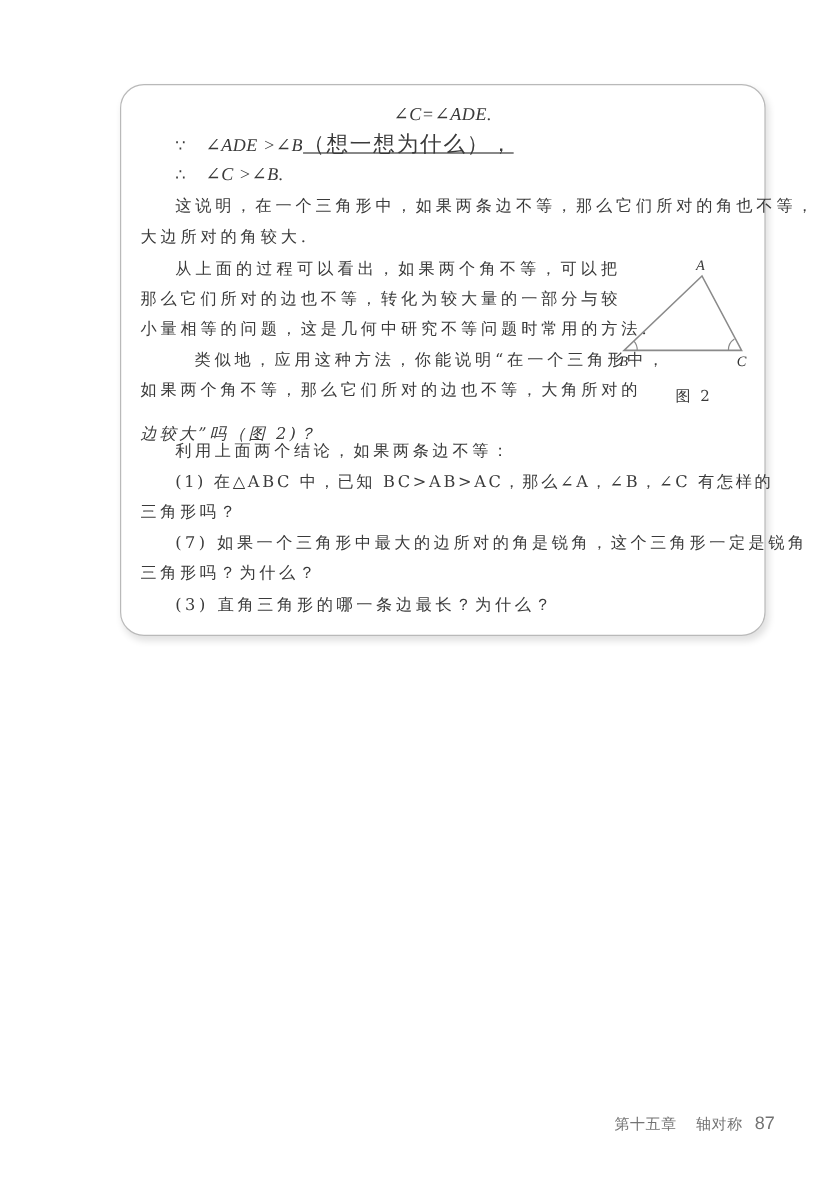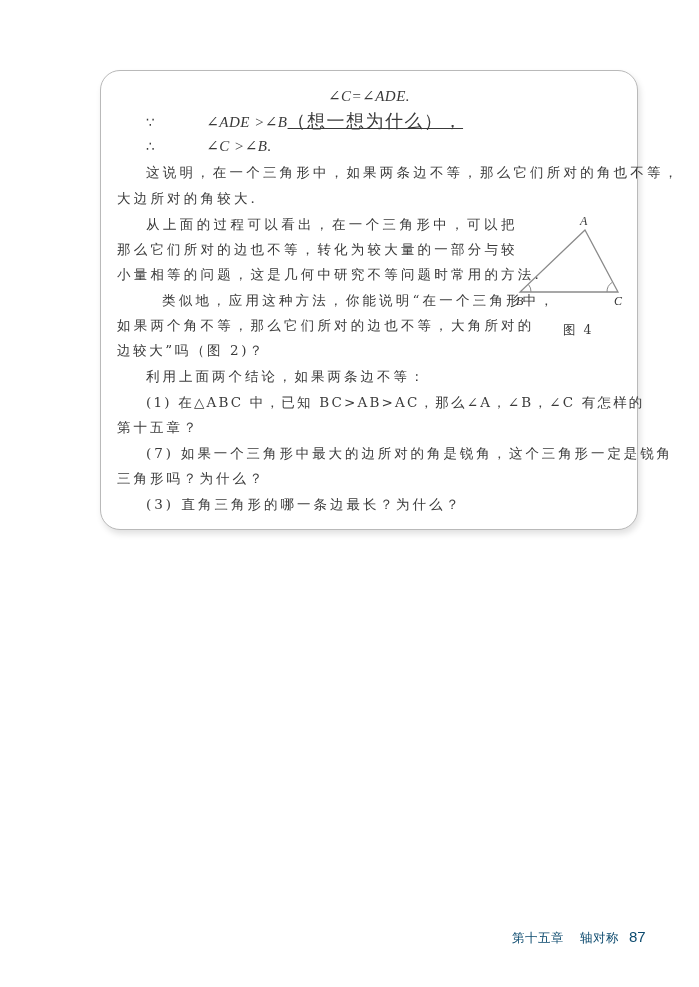--- a/index.html
+++ b/index.html
@@ -5,25 +5,25 @@
   html, body { margin: 0; padding: 0; background: #ffffff; }
   body { width: 699px; height: 987px; position: relative; overflow: hidden;
          font-family: "DejaVu Serif", "Liberation Serif", serif; color: #3a3a3a; }
   .box {
     position: absolute; left: 100px; top: 70px; width: 538px; height: 460px;
     border: 1.5px solid #b9b9b9; border-radius: 20px; background: #fff;
     box-shadow: 2px 4px 6px rgba(0,0,0,0.12);
     box-sizing: border-box;
   }
   .line { position: absolute; font-size: 13.5px; white-space: nowrap; line-height: 20px; letter-spacing: 2.6px; }
-  .math { font-family: "Liberation Serif", "DejaVu Serif", serif; font-style: italic; letter-spacing: 0.5px; font-size: 15px; margin-left: 35px; }
+  .math { font-family: "Liberation Serif", "DejaVu Serif", serif; font-style: italic; letter-spacing: 0.5px; font-size: 15px; }
   .math-up { font-family: "Liberation Serif", "DejaVu Serif", serif; letter-spacing: 0.5px; font-size: 15px; }
   svg text { font-family: "Liberation Serif", serif; font-style: italic; font-size: 12px; fill: #333; }
   .fig-caption { position: absolute; font-size: 12.5px; letter-spacing: 2px; }
-  .footer { position: absolute; top: 928px; left: 512px; font-size: 12.5px; color: #0c4a6e; white-space: nowrap; }
+  .footer { position: absolute; top: 928px; left: 512px; font-size: 12.5px; color: #737373; white-space: nowrap; }
   .footer .pn { font-family: "Liberation Sans", sans-serif; font-size: 15px; margin-left: 6px; letter-spacing: 0; }
   .footer span { letter-spacing: 0.5px; }
 </style>
 </head>
 <body>
 
 <div class="box"></div>
 
 <div class="line math-up" style="top:86px; left:0; width:738px; text-align:center; font-style:italic;">∠C=∠ADE.</div>
 
@@ -31,45 +31,45 @@
   <span style="margin-right:14px;">∵</span><span class="math">∠ADE &gt;∠B</span><span style="font-size:18px; letter-spacing:1.5px;text-decoration:underline;">（想一想为什么），</span>
 </div>
 
 <div class="line" style="top:136px; left:146px;">
   <span style="margin-right:14px;">∴</span><span class="math">∠C &gt;∠B.</span>
 </div>
 
 <div class="line" style="top:162px; left:146px; letter-spacing:3.2px;">这说明，在一个三角形中，如果两条边不等，那么它们所对的角也不等，</div>
 <div class="line" style="top:188px; left:117px; letter-spacing:3.2px;">大边所对的角较大.</div>
 
-<div class="line" style="top:214px; left:146px; letter-spacing:3.4px;">从上面的过程可以看出，在一个三角形中，可以把</div>
+<div class="line" style="top:214px; left:146px; letter-spacing:3.4px;">从上面的过程可以看出，如果两个角不等，可以把</div>
 <div class="line" style="top:239px; left:117px; letter-spacing:3.2px;">那么它们所对的边也不等，转化为较大量的一部分与较</div>
 <div class="line" style="top:264px; left:117px; letter-spacing:3.2px;">小量相等的问题，这是几何中研究不等问题时常用的方法.</div>
 
 <div class="line" style="top:290px; left:146px; letter-spacing:3.2px;margin-left:16px;">类似地，应用这种方法，你能说明“在一个三角形中，</div>
 <div class="line" style="top:315px; left:117px; letter-spacing:3.2px;">如果两个角不等，那么它们所对的边也不等，大角所对的</div>
-<div class="line" style="top:340px; left:117px; letter-spacing:2.6px;">边较大”吗（图 2)？</div>
+<div class="line" style="top:352px; left:117px; letter-spacing:2.6px;font-style:italic;">边较大”吗（图 2)？</div>
 
 <div class="line" style="top:366px; left:146px; letter-spacing:3px;">利用上面两个结论，如果两条边不等：</div>
 
 <div class="line" style="top:392px; left:146px; letter-spacing:2.2px;">(1) 在△ABC 中，已知 BC&gt;AB&gt;AC，那么∠A，∠B，∠C 有怎样的</div>
-<div class="line" style="top:417px; left:117px; letter-spacing:3px;">第十五章？</div>
+<div class="line" style="top:417px; left:117px; letter-spacing:3px;">三角形吗？</div>
 
 <div class="line" style="top:443px; left:146px; letter-spacing:2.9px;">(7) 如果一个三角形中最大的边所对的角是锐角，这个三角形一定是锐角</div>
 <div class="line" style="top:468px; left:117px; letter-spacing:3px;">三角形吗？为什么？</div>
 
 <div class="line" style="top:494px; left:146px; letter-spacing:3px;">(3) 直角三角形的哪一条边最长？为什么？</div>
 
 <svg style="position:absolute; left:505px; top:210px;" width="130" height="100" viewBox="0 0 130 100">
   <polygon points="80,20 15,82 113,82" fill="none" stroke="#8a8a8a" stroke-width="1.3"></polygon>
   <path d="M26,82 A11,11 0 0 0 23.5,74.5" fill="none" stroke="#8a8a8a" stroke-width="1"></path>
   <path d="M102,82 A11,11 0 0 1 107,72.5" fill="none" stroke="#8a8a8a" stroke-width="1"></path>
   <text x="75" y="15">A</text>
   <text x="11" y="95">B</text>
   <text x="109" y="95">C</text>
 </svg>
-<div class="fig-caption" style="top:322px; left:563px;">图 4</div>
+<div class="fig-caption" style="top:322px; left:563px;">图 2</div>
 
 <div class="footer">
   <span>第十五章</span>
   <span style="margin-left:12px;">轴对称</span>
   <span class="pn">87</span>
 </div>
 
 </body></html>

